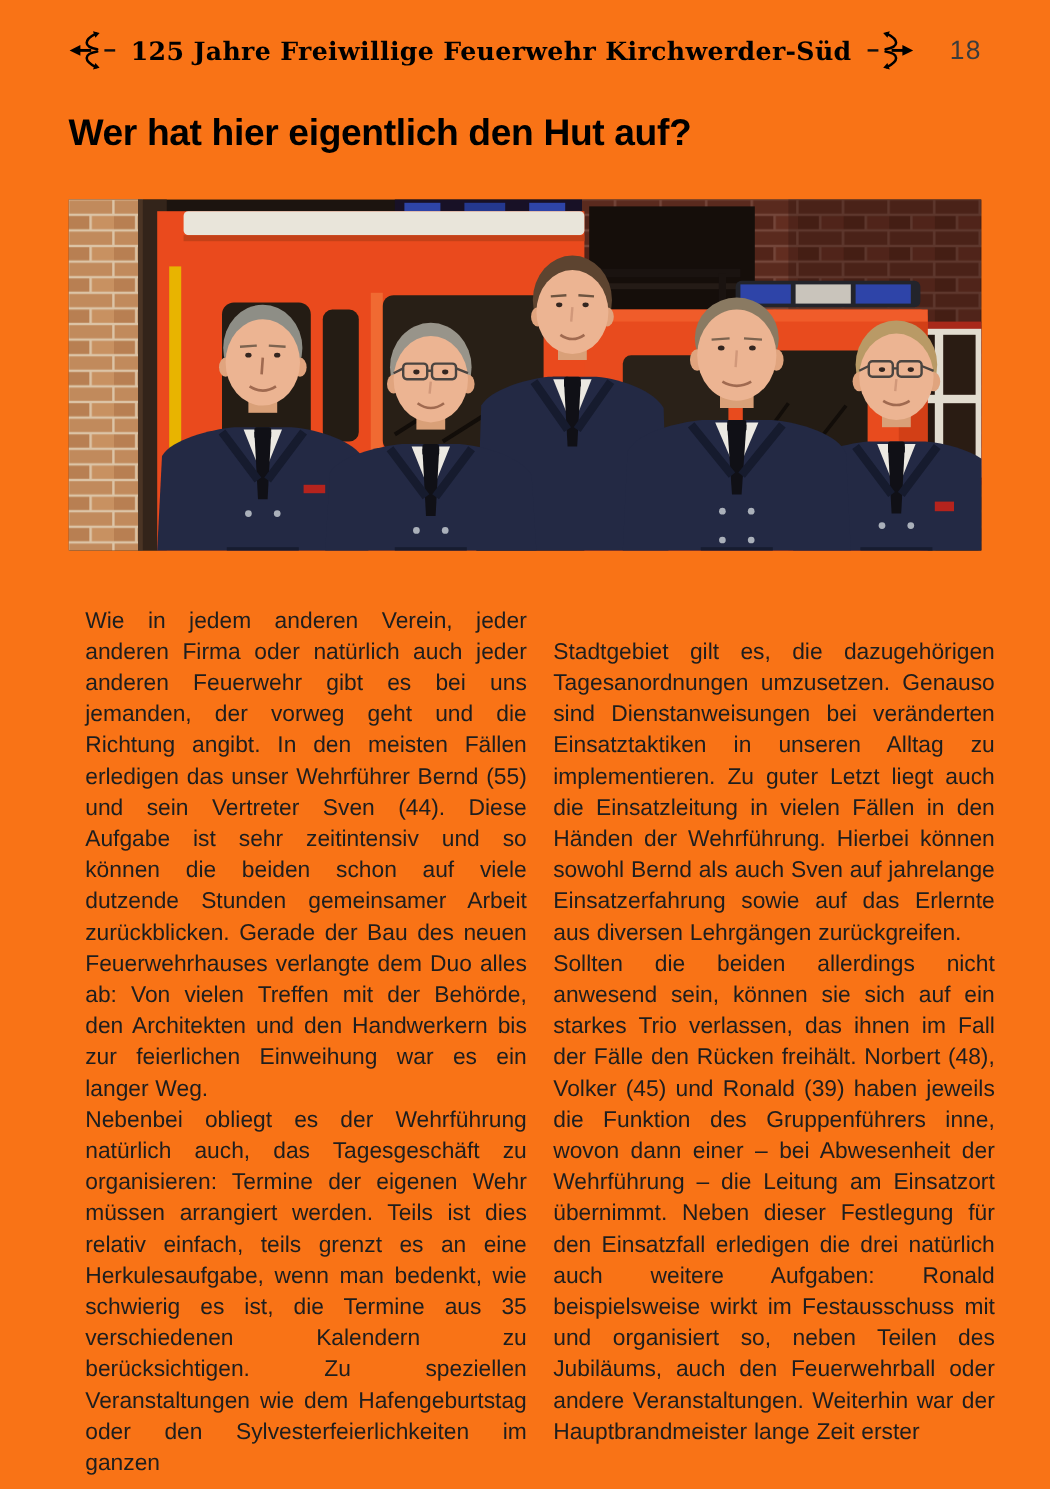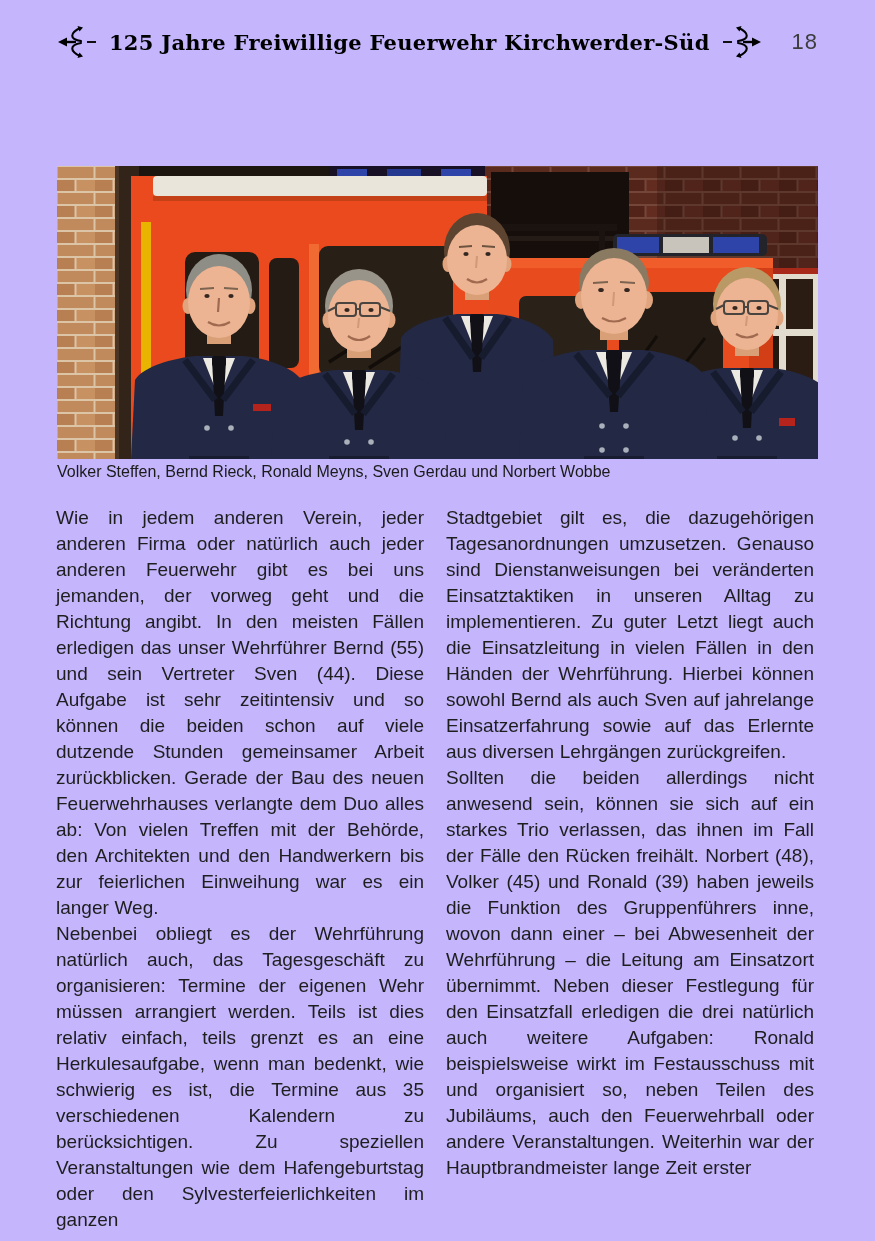--- a/index.html
+++ b/index.html
@@ -1,37 +1,37 @@
 <!DOCTYPE html>
 <html lang="de"><head>
 <meta charset="utf-8">
 <style>
   * { margin:0; padding:0; box-sizing:border-box; }
   html,body { background:#ffffff; }
   body { width:875px; height:1241px; font-family:"Liberation Sans", sans-serif; position:relative; overflow:hidden; }
-  .page { position:absolute; inset:0; background:#c4b5fd; }
+  .page { position:absolute; inset:0; background:#f97316; }
 
   
   .header { position:absolute; left:57px; top:24px; width:761px; height:36px; display:flex; align-items:center; }
   .orn { flex:0 0 auto; width:30px; height:34px; }
   .rule { flex:1 1 auto; height:2px; background:#101010; }
   .header-title { flex:0 0 auto; margin:0 13px; font-family:"DejaVu Serif", serif; font-weight:700; font-size:21px; letter-spacing:0.3px; color:#000; white-space:nowrap; }
   .page-number { flex:0 0 auto; margin-left:30px; font-size:22px; color:#3c3c3c; letter-spacing:1px; }
 
   
   .headline { position:absolute; left:57px; top:92px; width:761px; font-size:31px; line-height:38px; font-weight:700; color:#000; letter-spacing:-0.3px; }
 
   
   .photo-wrap { position:absolute; left:57px; top:166px; width:761px; height:293px; overflow:hidden; }
   .photo-wrap svg { display:block; width:761px; height:293px; }
 
   .caption { position:absolute; left:57px; top:462px; width:761px; font-size:16px; line-height:20px; color:#1b1b19; }
 
   
-  .columns { position:absolute; left:56px; top:505px; width:761px; display:flex; gap:22px; }
+  .columns { position:absolute; left:71px; top:505px; width:761px; display:flex; gap:22px;align-items:center; }
   .col { width:368px; font-size:19px; line-height:26px; color:#1e1e1e; text-align:justify; hyphens:auto; -webkit-hyphens:auto; word-spacing:0.02em; }
   .col p { margin:0; }
 </style>
 </head>
 <body>
 
 <div class="page">
 
   <div class="header">
     <svg class="orn" viewBox="0 0 30 34">
@@ -55,20 +55,21 @@
         </g>
         <polygon points="1,17 10,12.5 10,21.5" fill="#000"></polygon>
         <rect x="8" y="15.8" width="11" height="2.4" fill="#000"></rect>
         <polygon points="20.5,1 26,2.5 22.5,6.5" fill="#000"></polygon>
         <polygon points="20.5,33 26,31.5 22.5,27.5" fill="#000"></polygon>
       </g>
     </svg>
     <div class="page-number">18</div>
   </div>
 
+  <h1 class="headline">Wer hat hier eigentlich den Hut auf?</h1>
 
   <div class="photo-wrap">
     <svg viewBox="0 0 761 293" preserveAspectRatio="none" role="img" aria-label="Fünf Feuerwehrmänner in dunkelblauen Uniformen mit Krawatte vor zwei orangeroten Löschfahrzeugen und Backsteinmauern des Feuerwehrhauses">
       <defs>
         <pattern id="brickTan" width="38" height="26" patternUnits="userSpaceOnUse">
           <rect width="38" height="26" fill="#dcc4a6"></rect>
           <rect x="0.5" y="1" width="36" height="11" fill="#c18a5c"></rect>
           <rect x="-18.5" y="14" width="36" height="11" fill="#b87f52"></rect>
           <rect x="19.5" y="14" width="36" height="11" fill="#c89161"></rect>
         </pattern>
@@ -258,21 +259,20 @@
           <ellipse cx="544" cy="124" rx="2.8" ry="2.1" fill="#342620"></ellipse>
           <ellipse cx="570" cy="124" rx="2.8" ry="2.1" fill="#342620"></ellipse>
           <path d="M536,117 L551,116 M563,116 L578,117" stroke="#7d6450" stroke-width="2" fill="none"></path>
           <path d="M557,126 L556,140" stroke="#d1987a" stroke-width="2" fill="none"></path>
           <path d="M545,152 Q557,159 569,152" stroke="#a06a50" stroke-width="2.2" fill="none"></path>
         </g>
       </g>
     </svg>
   </div>
 
-  <div class="caption">Volker Steffen, Bernd Rieck, Ronald Meyns, Sven Gerdau und Norbert Wobbe</div>
 
   <div class="columns">
     <div class="col">
       <p>Wie in jedem anderen Verein, jeder anderen Firma oder natürlich auch jeder anderen Feuerwehr gibt es bei uns jemanden, der vorweg geht und die Richtung angibt. In den meisten Fällen erledigen das unser Wehrführer Bernd (55) und sein Vertreter Sven (44). Diese Aufgabe ist sehr zeitintensiv und so können die beiden schon auf viele dutzende Stunden gemeinsamer Arbeit zurückblicken. Gerade der Bau des neuen Feuerwehrhauses verlangte dem Duo alles ab: Von vielen Treffen mit der Behörde, den Architekten und den Handwerkern bis zur feierlichen Einweihung war es ein langer Weg.</p>
       <p>Nebenbei obliegt es der Wehrführung natürlich auch, das Tagesgeschäft zu organisieren: Termine der eigenen Wehr müssen arrangiert werden. Teils ist dies relativ einfach, teils grenzt es an eine Herkulesaufgabe, wenn man bedenkt, wie schwierig es ist, die Termine aus 35 verschiedenen Kalendern zu berücksichtigen. Zu speziellen Veranstaltungen wie dem Hafengeburtstag oder den Sylvesterfeierlichkeiten im ganzen</p>
     </div>
     <div class="col">
       <p>Stadtgebiet gilt es, die dazugehörigen Tagesanordnungen umzusetzen. Genauso sind Dienstanweisungen bei veränderten Einsatztaktiken in unseren Alltag zu implementieren. Zu guter Letzt liegt auch die Einsatzleitung in vielen Fällen in den Händen der Wehrführung. Hierbei können sowohl Bernd als auch Sven auf jahrelange Einsatzerfahrung sowie auf das Erlernte aus diversen Lehrgängen zurückgreifen.</p>
       <p>Sollten die beiden allerdings nicht anwesend sein, können sie sich auf ein starkes Trio verlassen, das ihnen im Fall der Fälle den Rücken freihält. Norbert (48), Volker (45) und Ronald (39) haben jeweils die Funktion des Gruppenführers inne, wovon dann einer – bei Abwesenheit der Wehrführung – die Leitung am Einsatzort übernimmt. Neben dieser Festlegung für den Einsatzfall erledigen die drei natürlich auch weitere Aufgaben: Ronald beispielsweise wirkt im Festausschuss mit und organisiert so, neben Teilen des Jubiläums, auch den Feuerwehrball oder andere Veranstaltungen. Weiterhin war der Hauptbrandmeister lange Zeit erster</p>
     </div>

